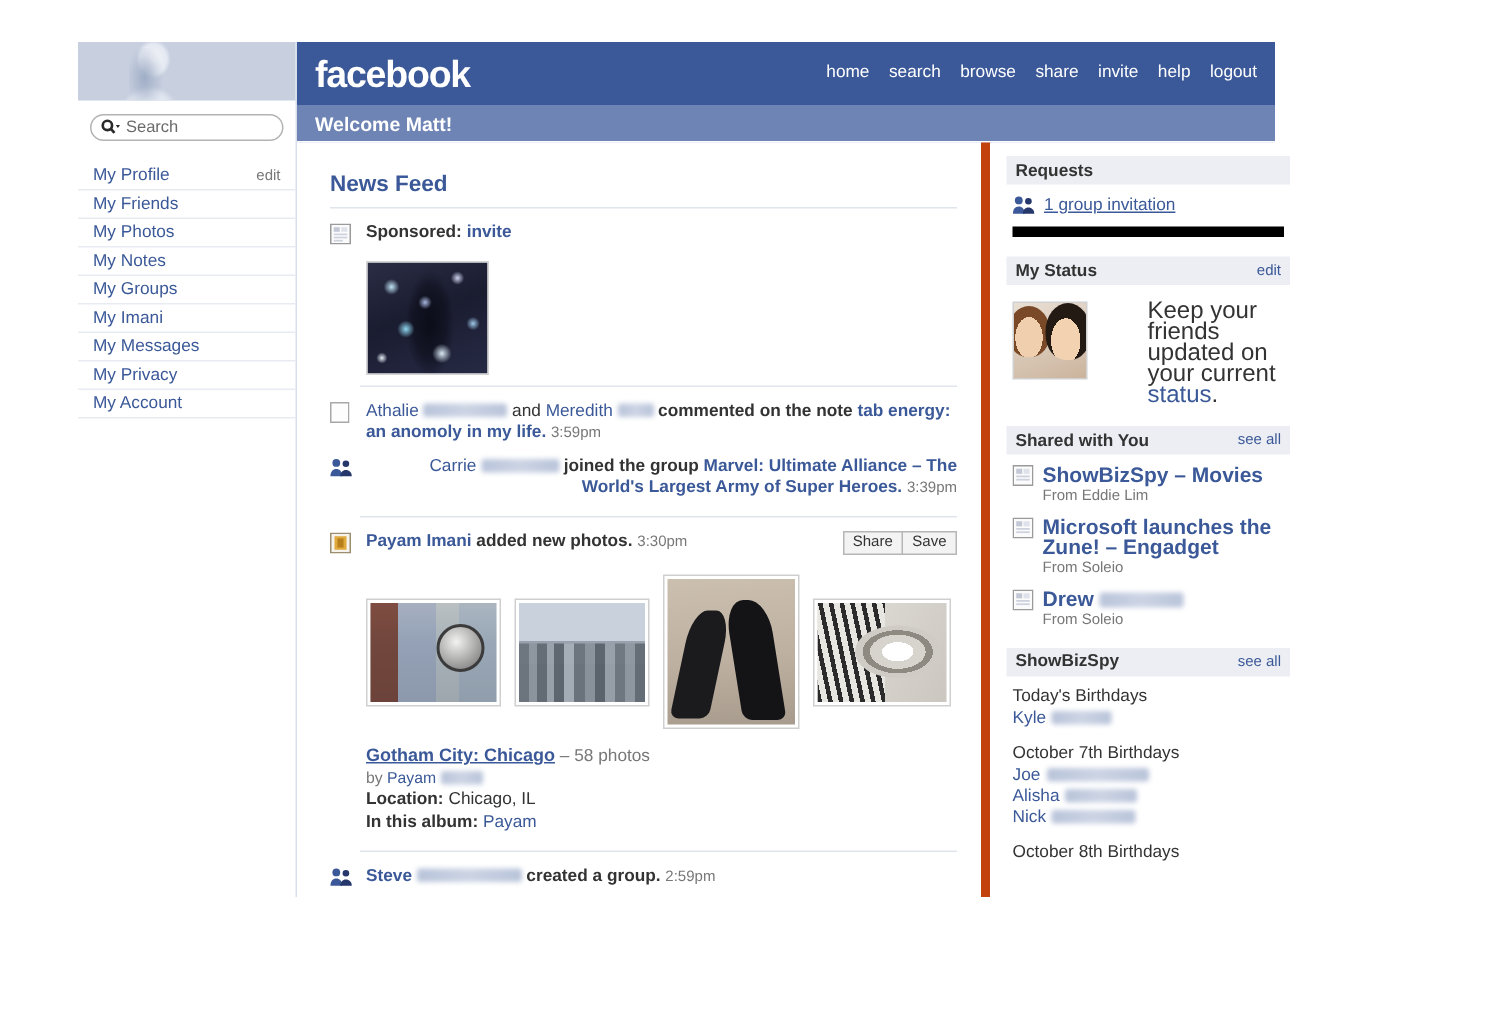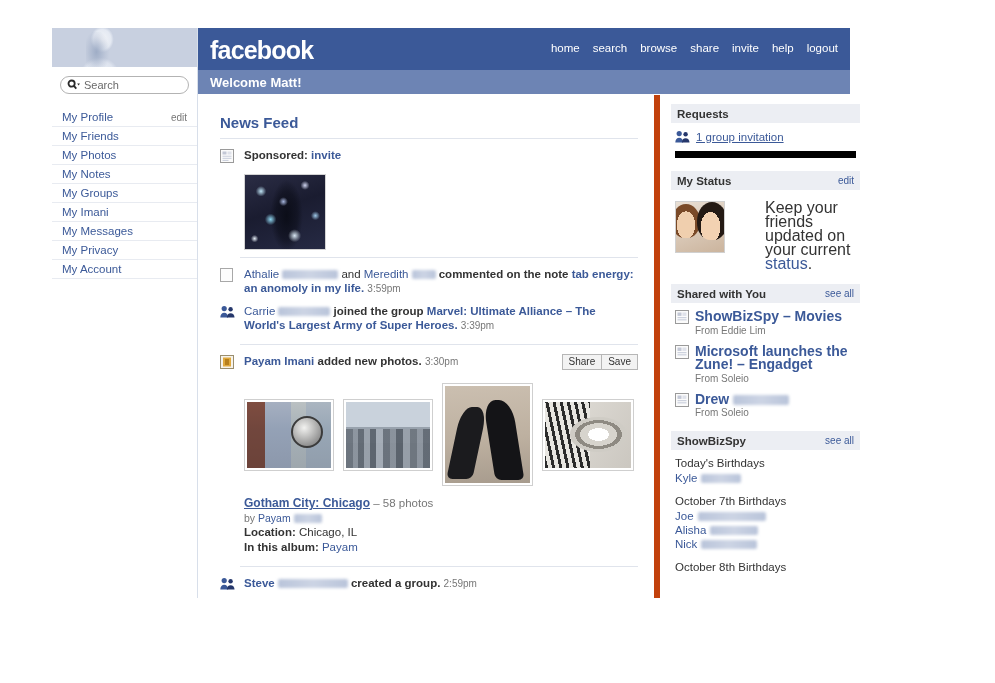--- a/index.html
+++ b/index.html
@@ -595,21 +595,21 @@
         <span class="story-body">
           <a href="#" class="lnk">Athalie</a><span class="redact" style="width:56px;margin-left:3px;"></span>
           <span>and</span>
           <a href="#" class="lnk">Meredith</a><span class="redact" style="width:24px;margin-left:3px;"></span>
           <span class="b">commented on the note</span>
           <a href="#" class="lnk b">tab energy: an anomoly in my life.</a>
           <span class="ts">3:59pm</span>
         </span>
       </div>
 
-      <div class="story" style="padding-top:4px;">
+      <div class="story" style="padding-top:4px;text-align:right;">
         <span class="story-icon">
           <svg class="ic" width="15" height="13" viewBox="0 0 15 13">
             <circle cx="4.2" cy="3.6" r="2.6" fill="#3b5998"></circle>
             <path d="M0.3 12.5c0-3.1 1.7-4.8 3.9-4.8s3.9 1.7 3.9 4.8z" fill="#3b5998"></path>
             <circle cx="10.6" cy="4.2" r="2.2" fill="#25376b"></circle>
             <path d="M6.9 12.5c0-2.7 1.5-4.2 3.7-4.2s3.9 1.5 3.9 4.2z" fill="#25376b"></path>
           </svg>
         </span>
         <span class="story-body">
           <a href="#" class="lnk">Carrie</a><span class="redact" style="width:52px;margin-left:3px;"></span>

